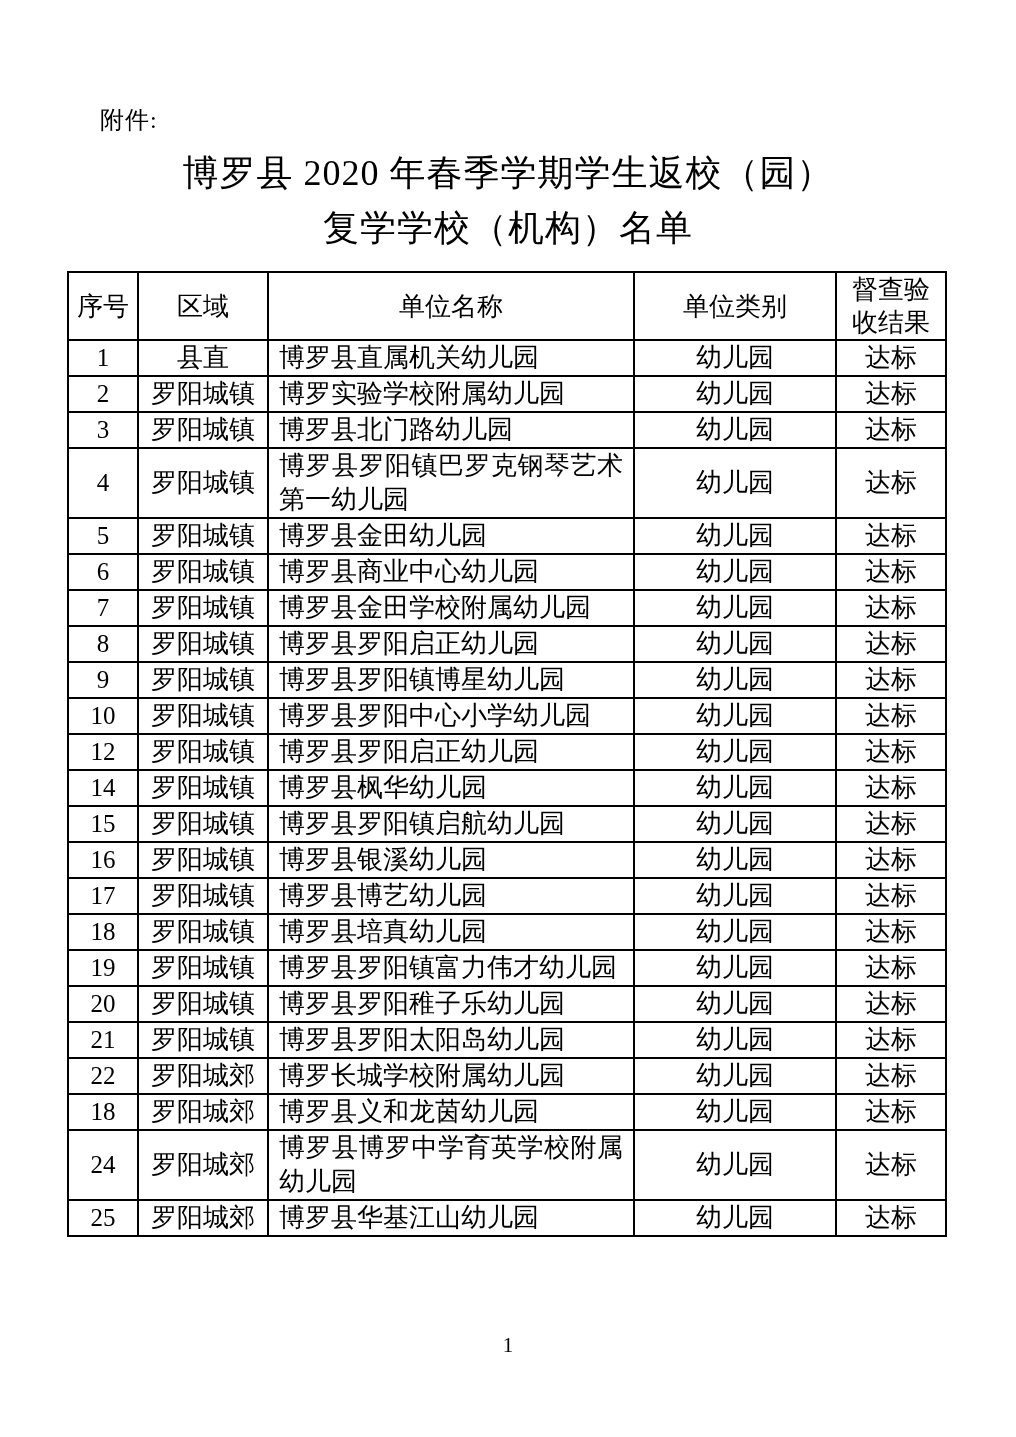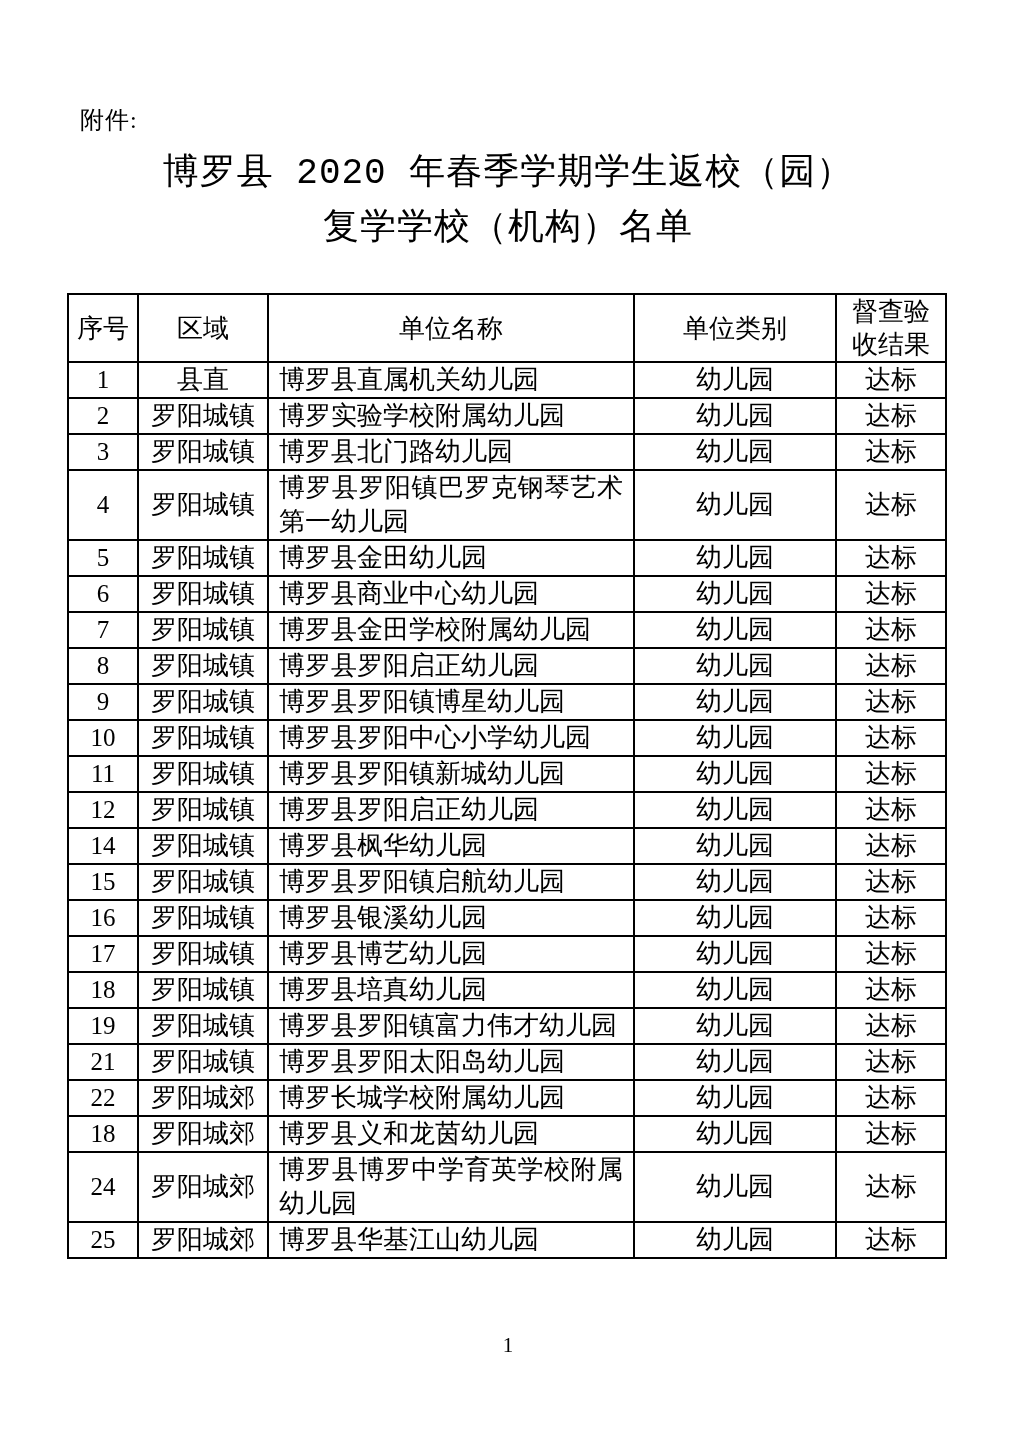--- a/index.html
+++ b/index.html
@@ -6,37 +6,36 @@
   body {
     width: 1016px; height: 1437px;
     background: #ffffff;
     position: relative;
     color: #000;
     font-family: "Liberation Serif", "DejaVu Serif", serif;
     overflow: hidden;
   }
   .attachment {
     position: absolute;
-    left: 80px; top: 104px;
+    left: 100px; top: 104px;
     font-size: 24px;
     letter-spacing: 1px;
   }
   .title-block {
     position: absolute;
     left: 0; top: 146px;
     width: 1016px;
     text-align: center;
     font-size: 36px;
     line-height: 55px;
     letter-spacing: 1px;
-    font-family: Liberation Mono, monospace;
   }
   table.doc-table {
     position: absolute;
-    left: 67px; top: 293px;
+    left: 67px; top: 271px;
     width: 878px;
     border-collapse: collapse;
     table-layout: fixed;
   }
   .doc-table th, .doc-table td {
     border: 2px solid #000;
     overflow: hidden;
   }
   .doc-table th {
     font-family: "Liberation Sans", "DejaVu Sans", sans-serif;
@@ -174,27 +173,20 @@
   </tr>
 
   <tr>
     <td class="c-no">10</td>
     <td class="c-region">罗阳城镇</td>
     <td class="c-name">博罗县罗阳中心小学幼儿园</td>
     <td class="c-cat">幼儿园</td>
     <td class="c-res">达标</td>
   </tr>
 
-  <tr>
-    <td class="c-no">11</td>
-    <td class="c-region">罗阳城镇</td>
-    <td class="c-name">博罗县罗阳镇新城幼儿园</td>
-    <td class="c-cat">幼儿园</td>
-    <td class="c-res">达标</td>
-  </tr>
 
   <tr>
     <td class="c-no">12</td>
     <td class="c-region">罗阳城镇</td>
     <td class="c-name">博罗县罗阳启正幼儿园</td>
     <td class="c-cat">幼儿园</td>
     <td class="c-res">达标</td>
   </tr>
 
 
@@ -239,20 +231,27 @@
   </tr>
 
   <tr>
     <td class="c-no">19</td>
     <td class="c-region">罗阳城镇</td>
     <td class="c-name">博罗县罗阳镇富力伟才幼儿园</td>
     <td class="c-cat">幼儿园</td>
     <td class="c-res">达标</td>
   </tr>
 
+  <tr>
+    <td class="c-no">20</td>
+    <td class="c-region">罗阳城镇</td>
+    <td class="c-name">博罗县罗阳稚子乐幼儿园</td>
+    <td class="c-cat">幼儿园</td>
+    <td class="c-res">达标</td>
+  </tr>
 
   <tr>
     <td class="c-no">21</td>
     <td class="c-region">罗阳城镇</td>
     <td class="c-name">博罗县罗阳太阳岛幼儿园</td>
     <td class="c-cat">幼儿园</td>
     <td class="c-res">达标</td>
   </tr>
 
   <tr>

